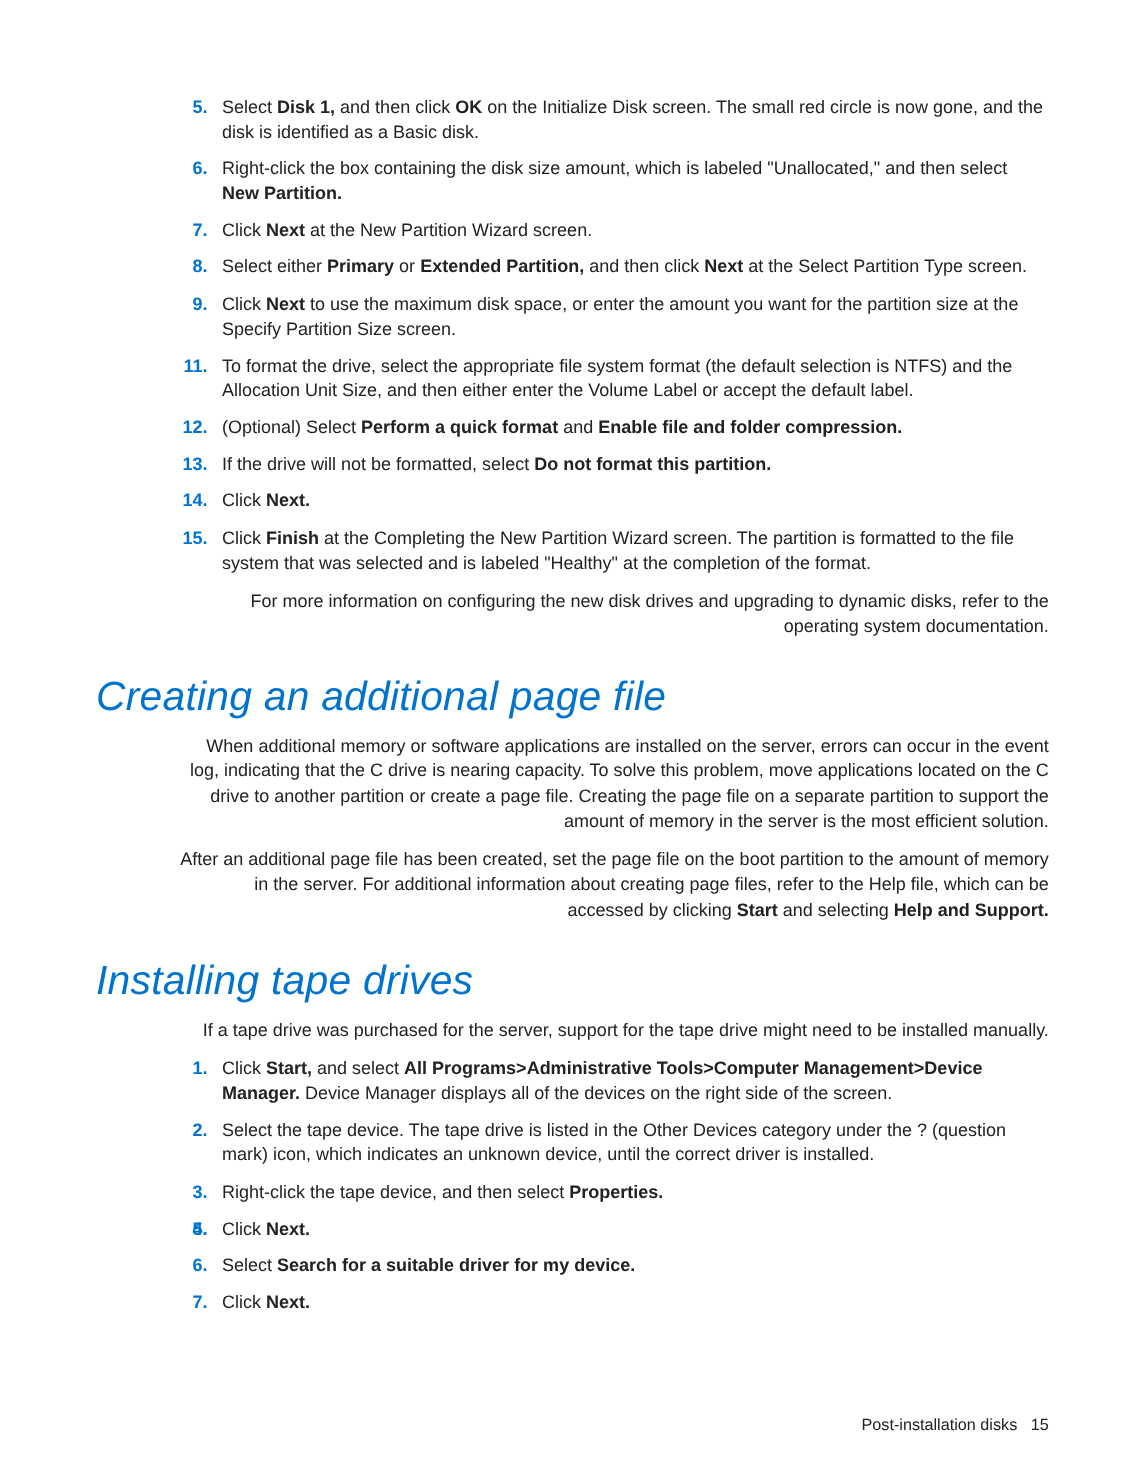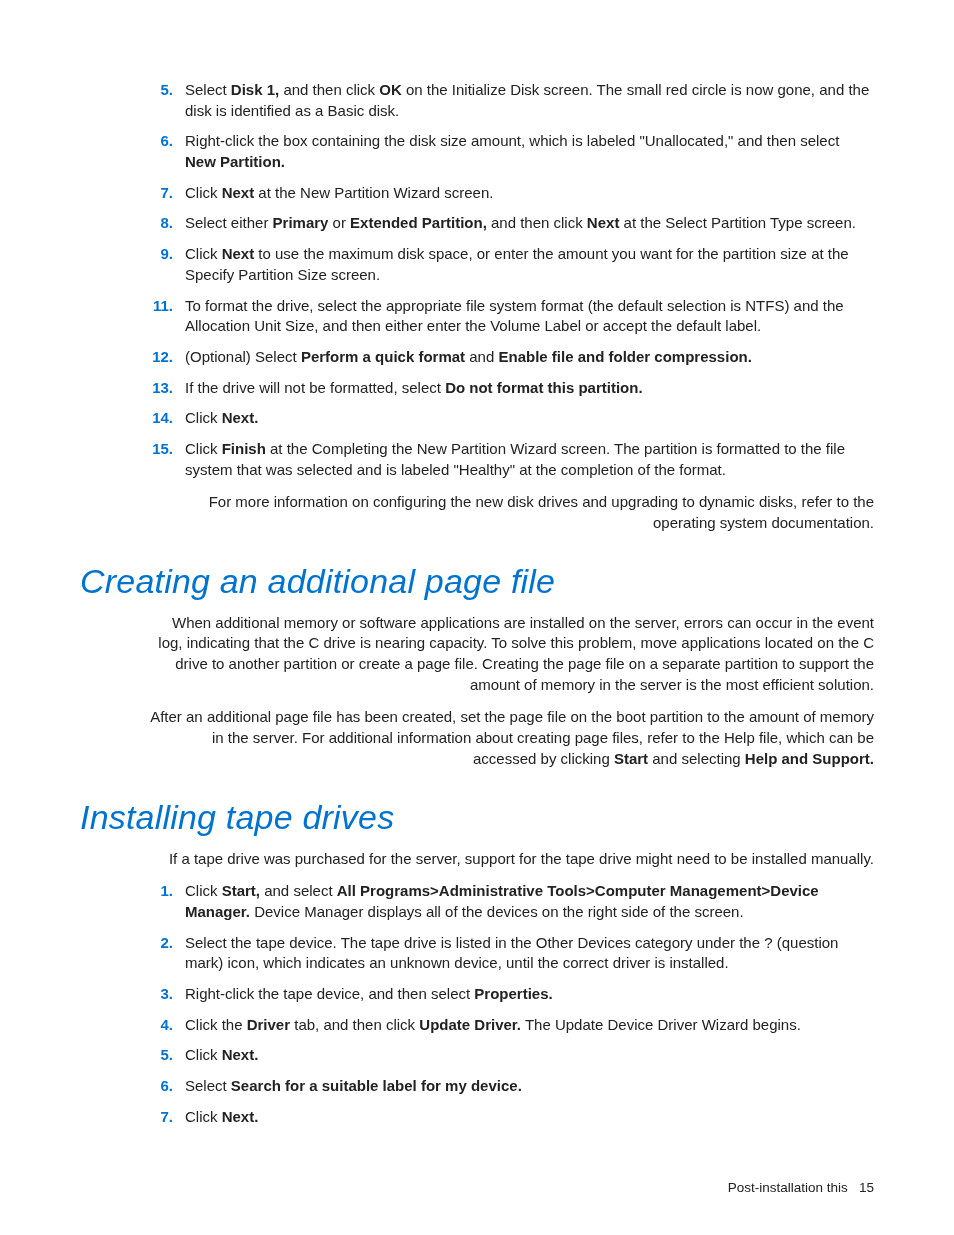--- a/index.html
+++ b/index.html
@@ -125,32 +125,31 @@
       <li><span class="num">1.</span>
         <span><span>Click </span><b>Start,</b><span> and select </span><b>All Programs&gt;Administrative Tools&gt;Computer Management&gt;Device Manager.</b><span> Device Manager displays all of the devices on the right side of the screen.</span></span>
       </li>
       <li><span class="num">2.</span>
         <span><span>Select the tape device. The tape drive is listed in the Other Devices category under the ? (question mark) icon, which indicates an unknown device, until the correct driver is installed.</span><b></b><span></span></span>
       </li>
       <li><span class="num">3.</span>
         <span><span>Right-click the tape device, and then select </span><b>Properties.</b><span></span></span>
       </li>
       <li><span class="num">4.</span>
-        <span><span>Click the </span><b>Driver</b><span> tab, and then click </span><b>Update Driver.</b><span> The Update Device Driver Wizard begins.</span></span>
       </li>
       <li><span class="num">5.</span>
         <span><span>Click </span><b>Next.</b><span></span></span>
       </li>
       <li><span class="num">6.</span>
-        <span><span>Select </span><b>Search for a suitable label for my device.</b><span></span></span>
+        <span><span>Select </span><b>Search for a suitable driver for my device.</b><span></span></span>
       </li>
       <li><span class="num">7.</span>
         <span><span>Click </span><b>Next.</b><span></span></span>
       </li>
     </ol>
 
   </div>
 
   <div class="footer">
-    <span>Post-installation this</span>&nbsp;&nbsp;&nbsp;<span>15</span>
+    <span>Post-installation disks</span>&nbsp;&nbsp;&nbsp;<span>15</span>
   </div>
 
 </div>
 
 </body></html>

